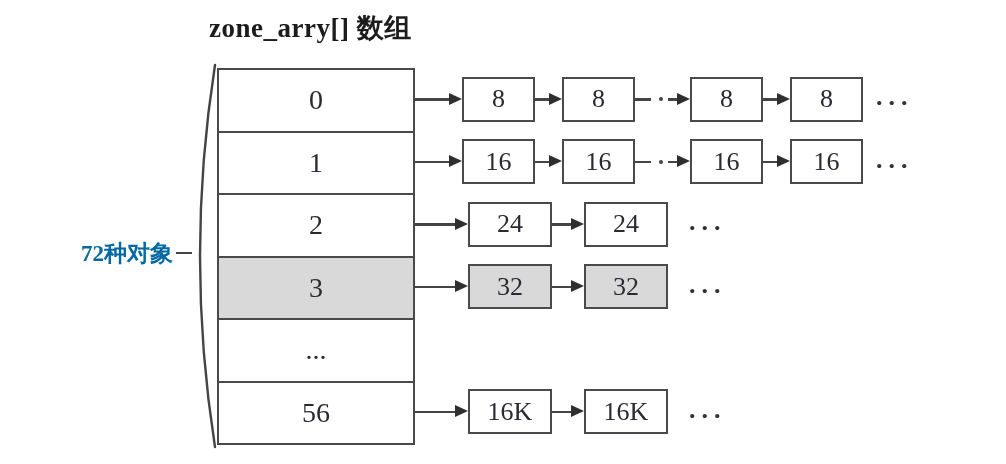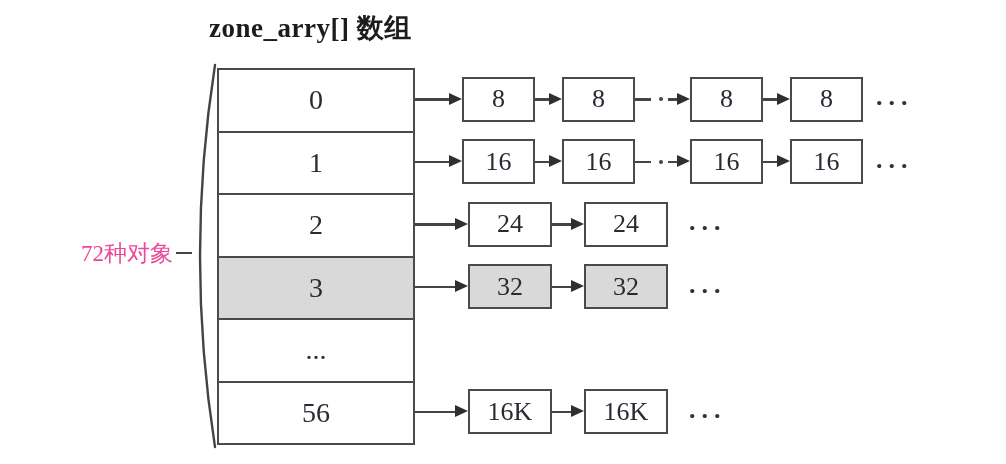--- a/index.html
+++ b/index.html
@@ -9,21 +9,21 @@
     position:relative;
   }
   .canvas{position:absolute;left:0;top:0;width:1006px;height:449px;}
   .title{
     position:absolute;left:209px;top:10px;
     font-size:27px;font-weight:700;letter-spacing:0.5px;color:#1c1c1c;
     white-space:nowrap;
   }
   .side-label{
     position:absolute;left:28px;top:238px;width:145px;
-    font-size:23px;font-weight:400;color:#ec4899;text-align:right;
+    font-size:23px;font-weight:700;color:#0369a1;text-align:right;
     white-space:nowrap;
   }
   .label-dash{
     position:absolute;left:176px;top:252px;width:16px;height:2px;background:#444;
   }
   .brace{position:absolute;left:182px;top:60px;}
   .array-box{
     position:absolute;left:217px;top:68px;width:198px;height:377px;
     border:2px solid #4a4a4a;box-sizing:border-box;background:#ffffff;
     display:flex;flex-direction:column;

